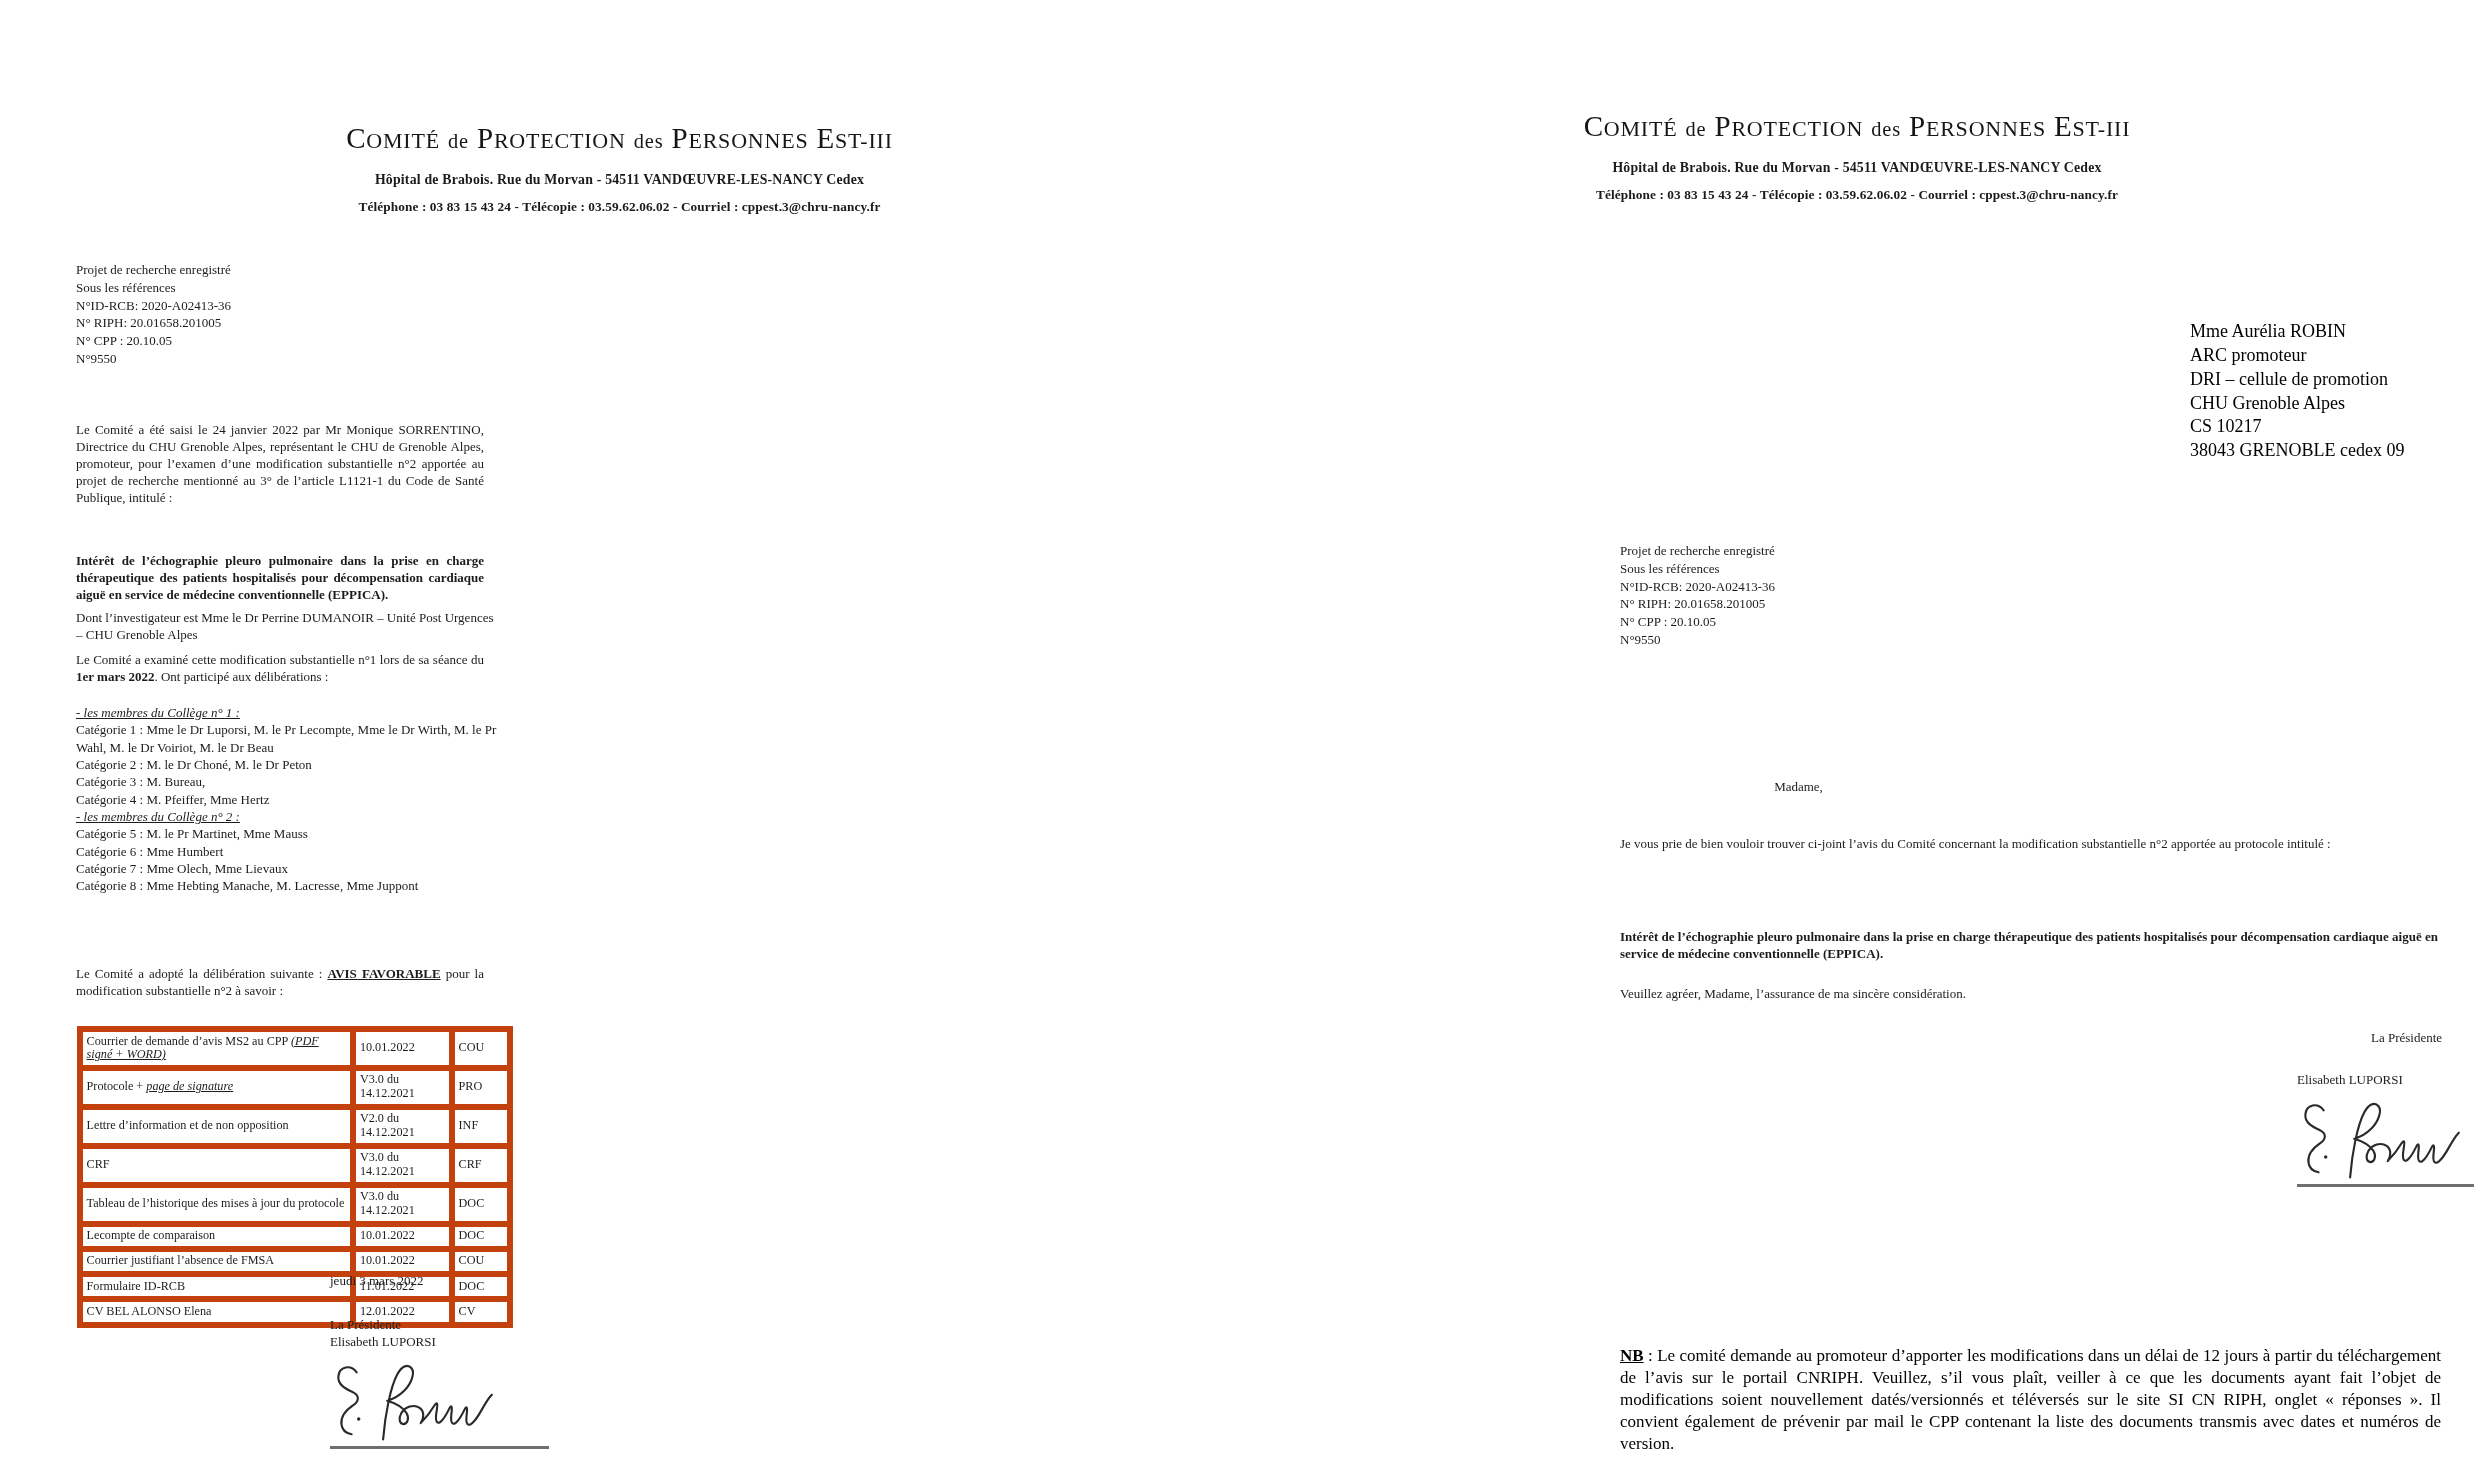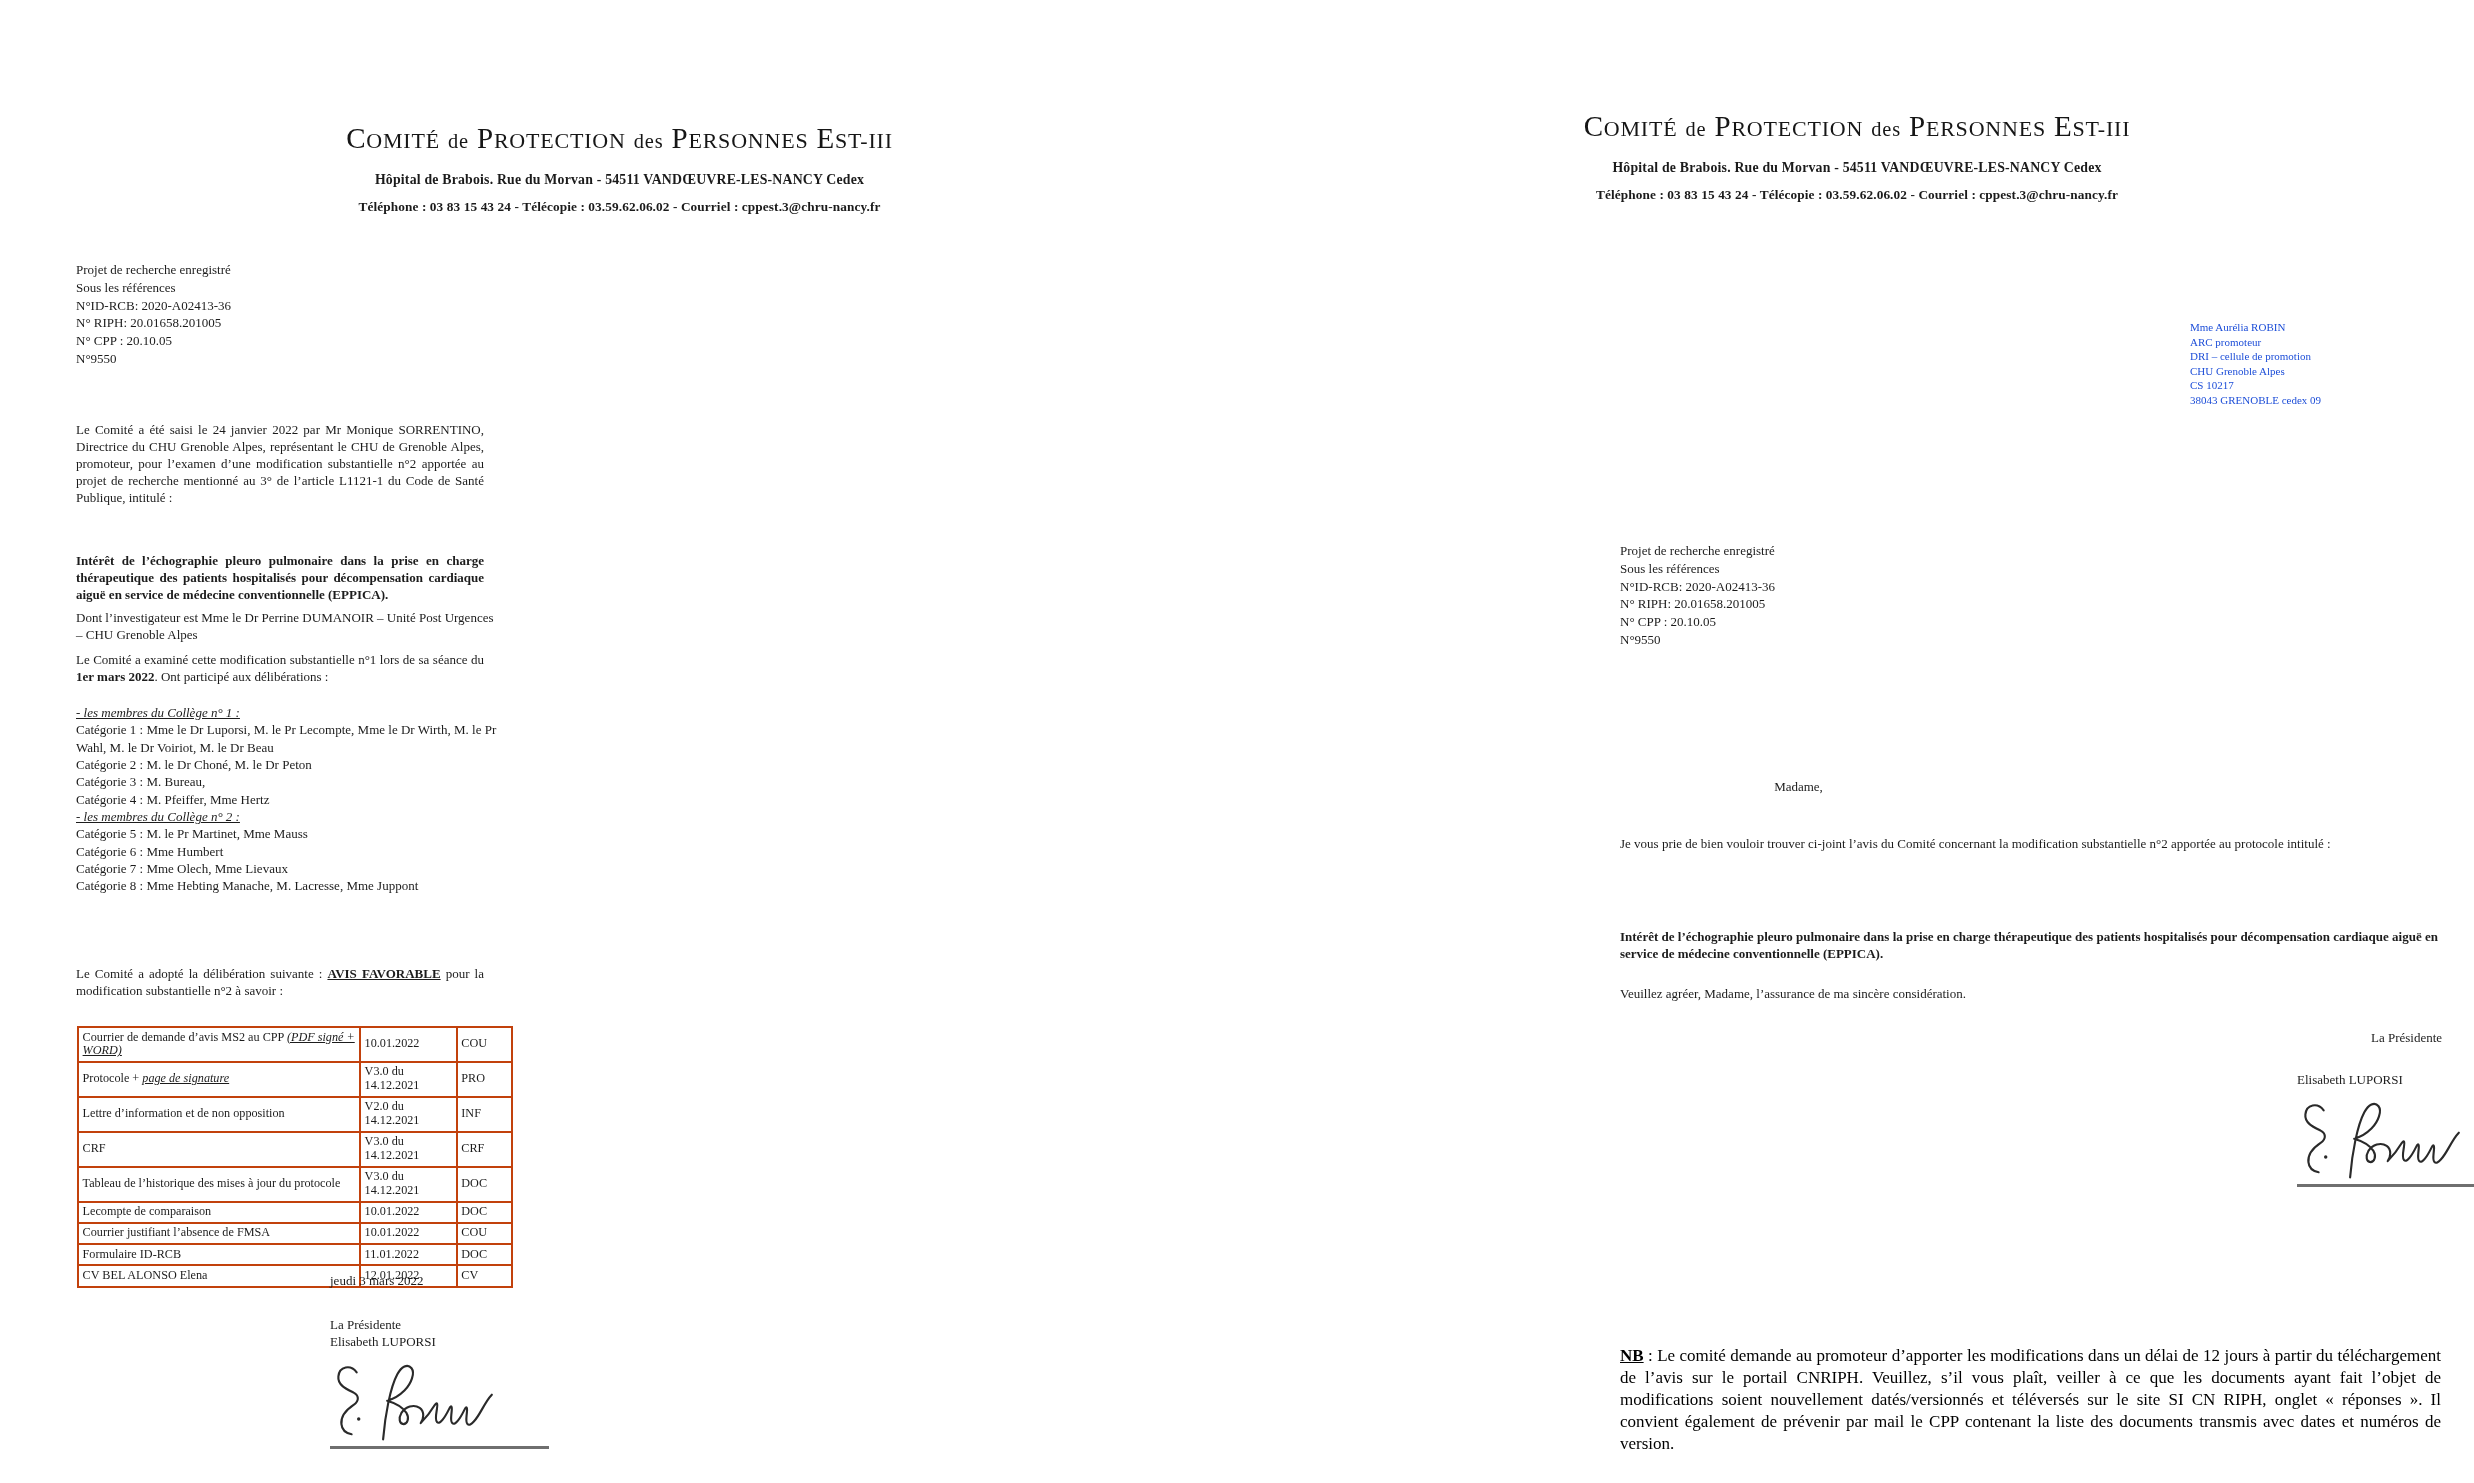--- a/index.html
+++ b/index.html
@@ -97,21 +97,21 @@
   .doc-table {
     position: absolute;
     left: 77px;
     top: 1026px;
     width: 436px;
     border-collapse: collapse;
     font-size: 12.2px;
     color: #1c1c1c;
   }
   .doc-table td {
-    border: 2px solid #c2410c;
+    border: 6px solid #c2410c;
     padding: 2.5px 3.6px 3.1px 3.6px;
     line-height: 1.12;
     vertical-align: middle;
   }
   .doc-table td.c-name { width: 282px; }
   .doc-table td.c-date { width: 89px; }
   .doc-table td.c-type { width: 47px;  }
 
   .l-date  { position: absolute; left: 330px; top: 1273px; font-size: 13px; color:#1c1c1c; }
   .l-sign  { position: absolute; left: 330px; top: 1317px; }
@@ -119,21 +119,21 @@
   .sign-lbl { font-size: 13px; line-height: 1.30; color:#1c1c1c; }
 
   .sig-img { position: relative; width: 219px; height: 94px; margin-top: 3.1px; }
   .sig-img svg { display: block; width: 219px; height: 94px; }
   .sig-rule {
     width: 219px; height: 3.1px; background: #6f6f6f; margin-top: -2px;
   }
 
   
   .r-addr   { position: absolute; left: 951px; top: 320px;  width: 265px; }
-  .r-addr div { font-size: 11px; line-height: 1.325; color:#1d4ed8; }
+  .r-addr div { font-size: 18px; line-height: 1.325; color:#000000; }
   .r-refs   { position: absolute; left: 381px;  top: 542px; width: 459px; }
   .r-refs div { line-height: 1.37; }
   .r-hello  { position: absolute; left: 381px;  top: 779px; width: 357px; text-align: center; }
   .r-para   { position: absolute; left: 381px;  top: 836px; width: 818px; }
   .r-title  { position: absolute; left: 381px;  top: 901px; width: 818px; }
   .r-close  { position: absolute; left: 381px;  top: 986px; width: 818px; }
   .r-nb     { position: absolute; left: 381px;  top: 1345px; width: 821px; font-size: 17px; line-height: 1.30; }
 </style>
 </head>
 <body>

